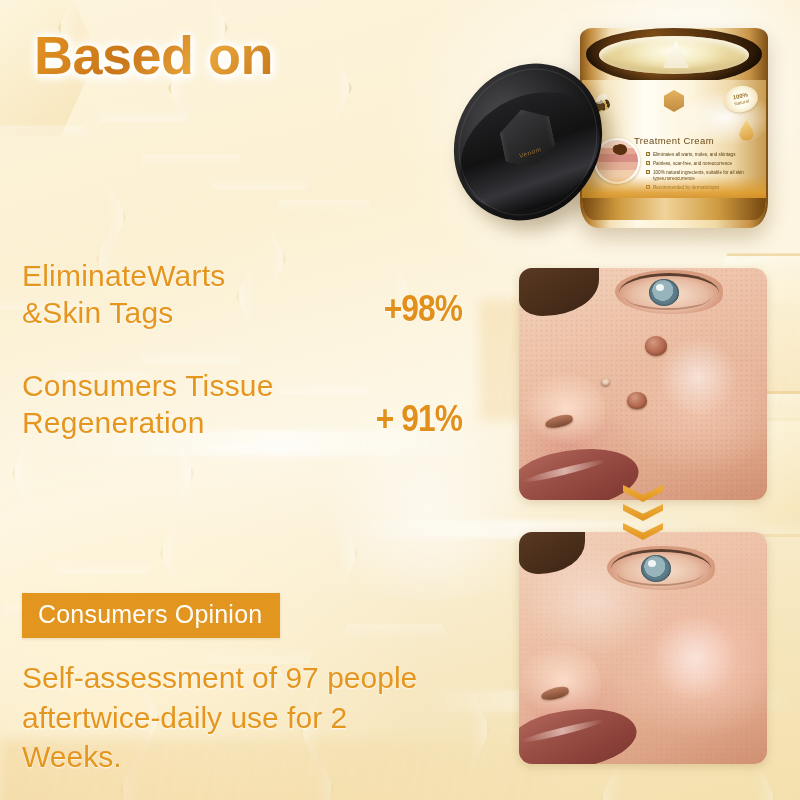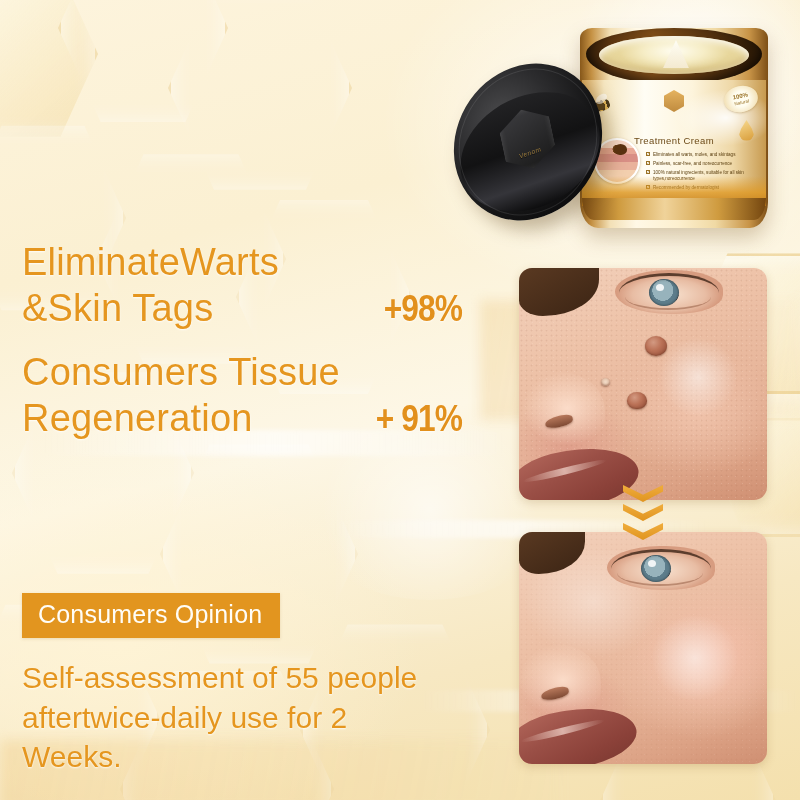--- a/index.html
+++ b/index.html
@@ -73,21 +73,21 @@
   
   .benefits { position: absolute; left: 22px; top: 222px; width: 440px; }
   .brow {
     position: relative;
     display: flex;
     align-items: flex-end;
     justify-content: space-between;
     height: 110px;
   }
   .blabel {
-    font-size: 38px;
+    font-size: 30px;
     line-height: 1.23;
     color: #e5961f;
     letter-spacing: .2px;
     white-space: pre-line;
     text-shadow: 0 1px 2px rgba(255,255,255,.85);
     margin-top: 30px;
   }
   .bval {
     font-size: 36px;
     font-weight: bold;
@@ -445,20 +445,21 @@
     <div class="glow" style="left:552px; top:-60px; width:300px; height:260px;"></div>
     <div class="glow" style="left:300px; top:420px; width:260px; height:180px; opacity:.7;"></div>
     <div class="streak" style="left:40px; top:430px; width:470px; height:26px;"></div>
     <div class="streak" style="left:330px; top:520px; width:380px; height:18px;"></div>
     <div class="streak" style="left:420px; top:690px; width:380px; height:22px;"></div>
     <div class="amberband" style="left:480px; top:300px; width:320px; height:120px;"></div>
     <div class="amberband" style="left:0px; top:740px; width:560px; height:70px;"></div>
   </div>
 
   <div class="headline">
+    <span class="ln">Based on</span>
   </div>
 
   <div class="jar-wrap">
 
     <div class="jar-body">
       <div class="jar-rim"></div>
       <div class="jar-cream">
         <div class="jar-peak"></div>
       </div>
 
@@ -516,21 +517,21 @@
       <div class="bval">+98%</div>
     </div>
     <div class="brow">
       <div class="blabel">Consumers Tissue
 Regeneration</div>
       <div class="bval">+ 91%</div>
     </div>
   </div>
 
   <div class="op-badge">Consumers Opinion</div>
-  <div class="op-body">Self-assessment of 55 people
+  <div class="op-body">Self-assessment of 97 people
 aftertwice-daily use for 2
 Weeks.</div>
 
   <div class="photo" id="photo-before">
     <div class="skinbase"></div>
     <div class="pores"></div>
     <div class="brow-hair"></div>
     <div class="eye">
       <div class="iris"></div>
       <div class="lash"></div>

